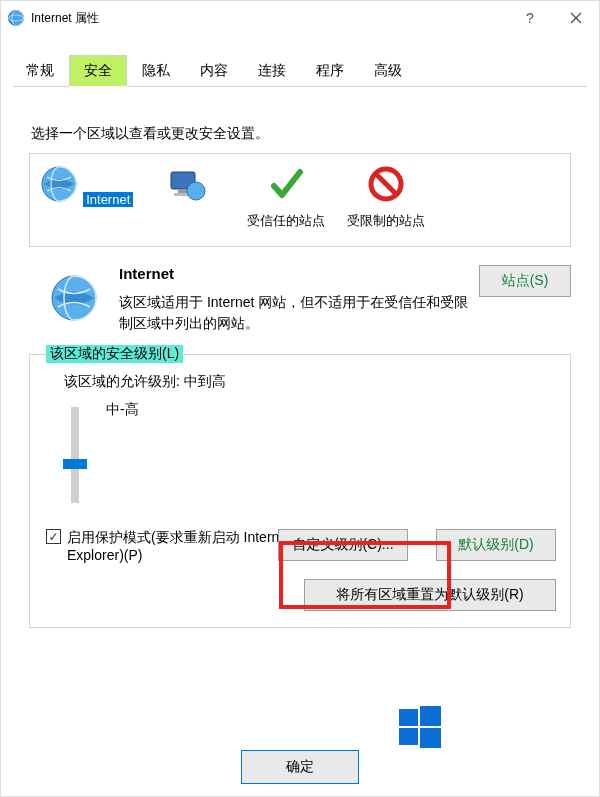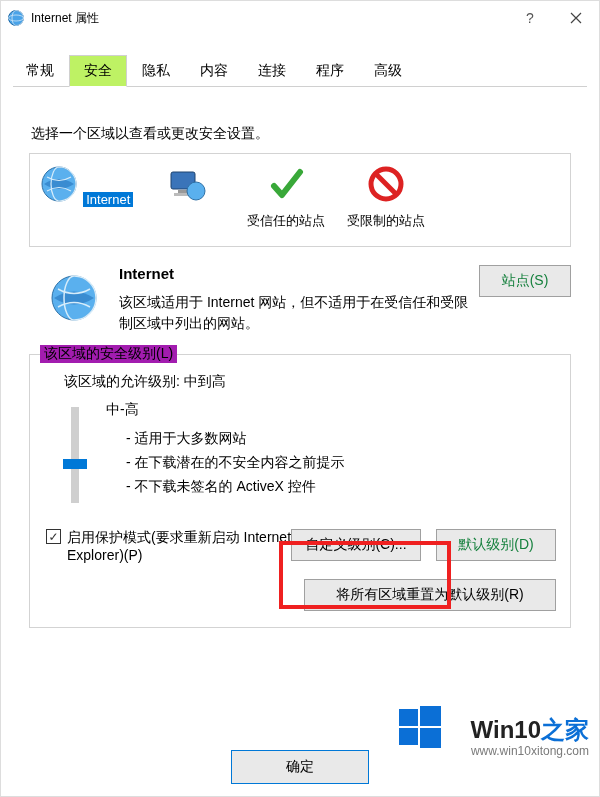--- a/index.html
+++ b/index.html
@@ -21,43 +21,43 @@
     .zone{width:100px;text-align:center;padding:4px 0}
     .zone-label{font-size:13px;margin-top:4px}
     .zone.selected .zone-label{background:#0078d7;color:#fff;display:inline-block;padding:0 3px}
     .zone-detail{display:flex;margin-top:18px}
     .zone-detail-left{width:90px;text-align:center;padding-top:8px}
     .zone-detail-text{flex:1}
     .zone-detail-title{font-weight:bold;font-size:15px;margin-bottom:10px}
     .zone-detail-desc{font-size:14px;line-height:1.5}
     .zone-detail-btn{width:92px;margin-left:8px}
     .fieldset{border:1px solid #d3d3d3;margin-top:20px;padding:10px 14px 16px 14px;position:relative}
-    .fieldset-title{position:absolute;top:-10px;left:10px;background:#a21caf;padding:0 4px;font-size:14px}
+    .fieldset-title{position:absolute;top:-10px;left:16px;background:#5eead4;padding:0 4px;font-size:14px}
     .level-line{font-size:14px;margin:8px 0 10px 20px}
     .level-row{display:flex}
     .slider-col{width:62px;display:flex;justify-content:center}
     .slider{width:8px;height:96px;background:#cfcfcf;position:relative;margin-top:6px}
     .slider-thumb{position:absolute;left:-8px;top:52px;width:24px;height:10px;background:#0078d7}
     .level-col{flex:1}
     .level-name{font-weight:normal;font-size:14px;margin-bottom:8px}
     .level-desc{font-size:14px;line-height:1.7;padding-left:20px}
     .protect-row{display:flex;align-items:flex-start;margin-top:26px;margin-left:2px}
     .checkbox{width:15px;height:15px;border:1px solid #333;display:inline-flex;align-items:center;justify-content:center;margin-right:6px;flex-shrink:0}
     .checkmark{font-size:12px;line-height:1;color:#333}
     .protect-text{font-size:14px;max-width:250px}
     .btn{border:1px solid #a0a0a0;background:#e9e9e9;font-size:14px;padding:6px 0;text-align:center;cursor:default}
     .btn.disabled{color:#15803d}
     .btn-col{width:264px;display:flex;flex-direction:column;gap:18px;align-items:flex-end;margin-left:auto}
     .btn.custom{width:130px}
     .btn.default{width:120px}
     .btn.reset-all{width:252px}
     .highlight-box{border:4px solid #ef2020;position:absolute;width:172px;height:68px;left:278px;top:540px;pointer-events:none}
-    .two-btn-row{display:flex;gap:15px}
+    .two-btn-row{display:flex;gap:28px}
     .ok-row{display:flex;justify-content:center;position:absolute;bottom:12px;left:0;right:0}
-    .ok-btn{width:138px;border:1px solid #0078d7;background:#e9e9e9;font-size:14px;padding:7px 0;text-align:center}
+    .ok-btn{width:118px;border:1px solid #0078d7;background:#e9e9e9;font-size:14px;padding:7px 0;text-align:center}
     .watermark{position:absolute;right:10px;bottom:38px;text-align:right}
     .watermark-brand{font-size:24px;font-weight:bold;color:#222}
     .watermark-brand .suffix{color:#0b6fd6}
     .watermark-url{font-size:12px;color:#7a7a7a;margin-top:-2px}
     .win-logo{position:absolute;right:158px;bottom:44px}
   </style>
 </head>
 <body>
 
 <div class="window">
@@ -165,25 +165,20 @@
       <div class="level-line">该区域的允许级别: 中到高</div>
 
       <div class="level-row">
         <div class="slider-col">
           <div class="slider">
             <div class="slider-thumb"></div>
           </div>
         </div>
         <div class="level-col">
           <div class="level-name">中-高</div>
-          <div class="level-desc">
-            <div>- 适用于大多数网站</div>
-            <div>- 在下载潜在的不安全内容之前提示</div>
-            <div>- 不下载未签名的 ActiveX 控件</div>
-          </div>
         </div>
       </div>
 
       <div class="protect-row">
         <span class="checkbox">
           <span class="checkmark">✓</span>
         </span>
         <span class="protect-text">启用保护模式(要求重新启动 Internet Explorer)(P)</span>
         <div class="btn-col">
           <div class="two-btn-row">
@@ -200,24 +195,18 @@
   <div class="highlight-box"></div>
 
   <div class="win-logo">
     <svg width="42" height="42" viewBox="0 0 42 42">
       <rect x="0" y="3" width="19" height="17" fill="#0b6fd6"></rect>
       <rect x="21" y="0" width="21" height="20" fill="#0b6fd6"></rect>
       <rect x="0" y="22" width="19" height="17" fill="#0b6fd6"></rect>
       <rect x="21" y="22" width="21" height="20" fill="#0b6fd6"></rect>
     </svg>
   </div>
-  <div class="watermark">
-    <div class="watermark-brand">
-      <span>Win10</span><span class="suffix">之家</span>
-    </div>
-    <div class="watermark-url">www.win10xitong.com</div>
-  </div>
 
   <div class="ok-row">
     <div class="ok-btn">确定</div>
   </div>
 
 </div>
 
 </body></html>

